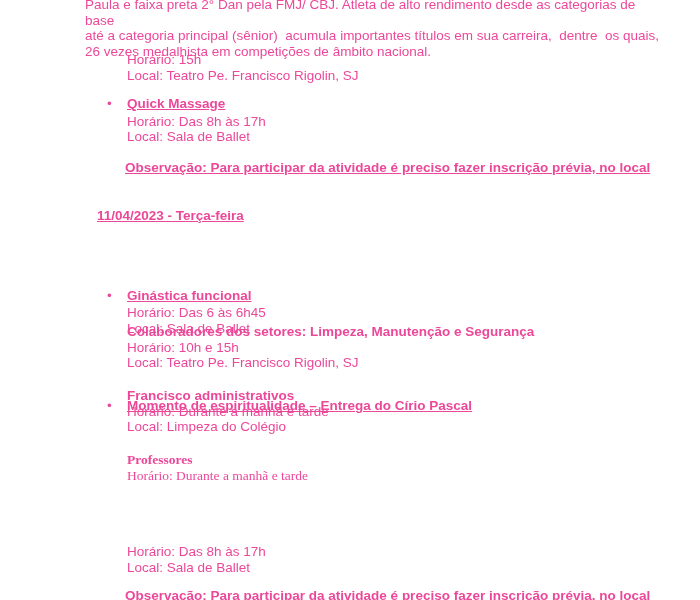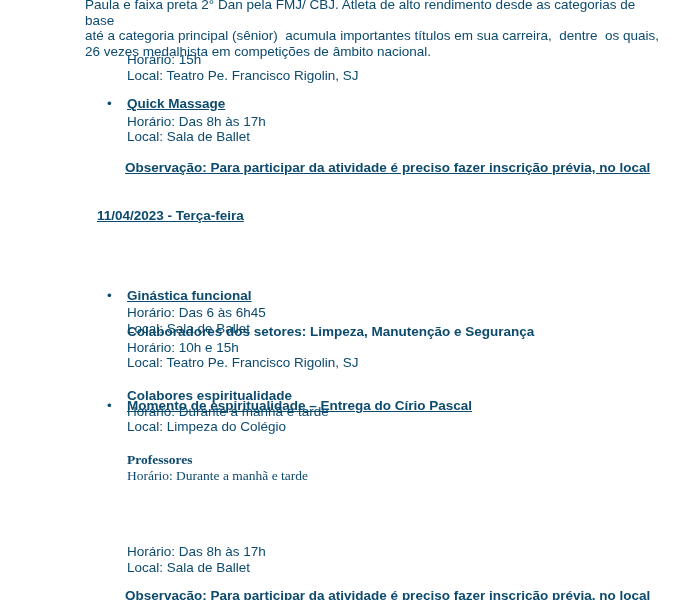--- a/index.html
+++ b/index.html
@@ -4,21 +4,21 @@
 <style>
   * { margin: 0; padding: 0; box-sizing: border-box; }
   html, body { background: #ffffff; }
   #page {
     position: relative;
     width: 700px;
     height: 600px;
     background: #ffffff;
     overflow: hidden;
     font-family: "Liberation Sans", sans-serif;
-    color: #0c4a6e;
+    color: #ec4899;
   }
   .abs { position: absolute; }
   .line {
     font-size: 13.5px;
     line-height: 15.5px;
     white-space: pre-wrap;
   }
   .bold { font-weight: bold; }
   .underline { text-decoration: underline; }
   .bullet-item { position: relative; }
@@ -72,21 +72,21 @@
     <div class="line"><span class="bullet-text bold underline">Momento de espiritualidade – Entrega do Círio Pascal</span></div>
   </div>
 
   <div class="abs" style="left:127px; top:324px;">
     <div class="line bold">Colaboradores dos setores: Limpeza, Manutenção e Segurança</div>
     <div class="line">Horário: 10h e 15h</div>
     <div class="line">Local: Teatro Pe. Francisco Rigolin, SJ</div>
   </div>
 
   <div class="abs" style="left:127px; top:388px;">
-    <div class="line bold">Colabores espiritualidade</div>
+    <div class="line bold">Francisco administrativos</div>
     <div class="line">Horário: Durante a manhã e tarde</div>
     <div class="line">Local: Limpeza do Colégio</div>
   </div>
 
   <div class="abs" style="left:127px; top:452px;font-family:Liberation Serif, serif;">
     <div class="line bold">Professores</div>
     <div class="line">Horário: Durante a manhã e tarde</div>
   </div>
 
   <div class="abs" style="left:127px; top:544px;">

